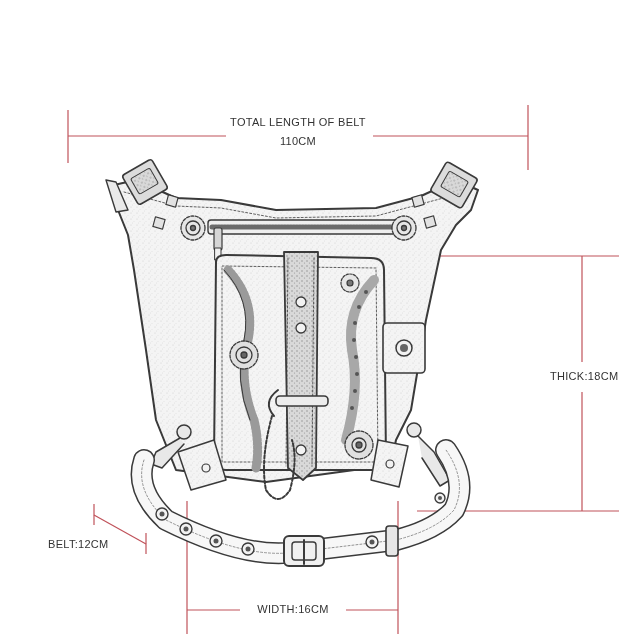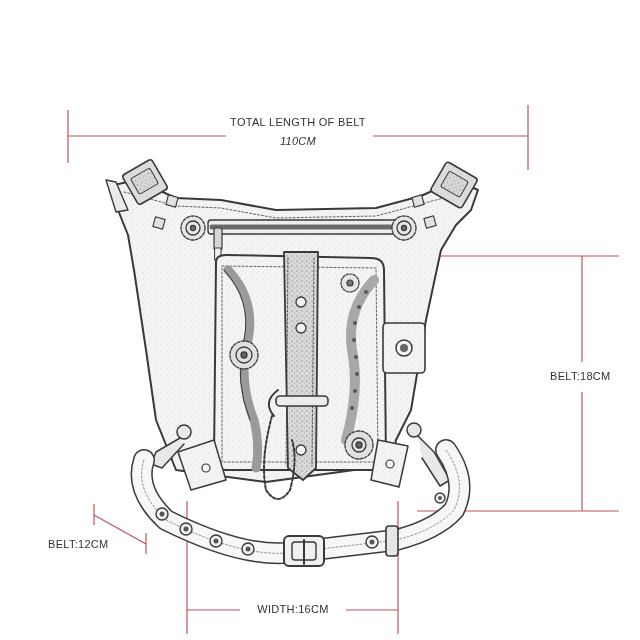--- a/index.html
+++ b/index.html
@@ -4,21 +4,21 @@
 <style>
   html, body { margin: 0; padding: 0; background: #ffffff; }
   body { width: 640px; height: 640px; position: relative; overflow: hidden;
          font-family: "Liberation Sans", "DejaVu Sans", sans-serif; }
   .stage { position: absolute; left: 16px; top: 0; width: 544px; height: 640px; margin-top: 20px; }
   svg.art { position: absolute; left: 0; top: 0; width: 640px; height: 640px; }
   .label { position: absolute; color: #333333; font-size: 11px; letter-spacing: 0.3px;
            white-space: nowrap; line-height: 1; }
   .label.center { transform: translateX(-50%); text-align: center; }
   #lbl-belt-title { left: 282px; top: 97px; }
-  #lbl-belt-value { left: 282px; top: 116px; font-style: italic; }
+  #lbl-belt-value { left: 282px; top: 116px; }
   #lbl-height { left: 534px; top: 351px; }
   #lbl-thick { left: 32px; top: 519px; }
   #lbl-width { left: 277px; top: 584px; text-align: right; }
 </style>
 </head>
 <body>
 
 <div class="stage">
 
   <svg class="art" viewBox="0 0 640 640" xmlns="http://www.w3.org/2000/svg">
@@ -204,16 +204,16 @@
         <rect x="268" y="516" width="40" height="30" rx="5" fill="#f0f0f0" stroke-width="2"></rect>
         <rect x="276" y="522" width="24" height="18" rx="3" fill="none" stroke-width="1.4"></rect>
         <line x1="288" y1="520" x2="288" y2="544" stroke-width="2"></line>
         <rect x="370" y="506" width="12" height="30" rx="3" fill="#e6e6e6" stroke-width="1.6"></rect>
       </g>
     </g>
   </svg>
 
   <div id="lbl-belt-title" class="label center">TOTAL LENGTH OF BELT</div>
   <div id="lbl-belt-value" class="label center">110CM</div>
-  <div id="lbl-height" class="label">BELT:18CM</div>
+  <div id="lbl-height" class="label">THICK:18CM</div>
   <div id="lbl-thick" class="label">BELT:12CM</div>
   <div id="lbl-width" class="label center">WIDTH:16CM</div>
 </div>
 
 </body></html>

